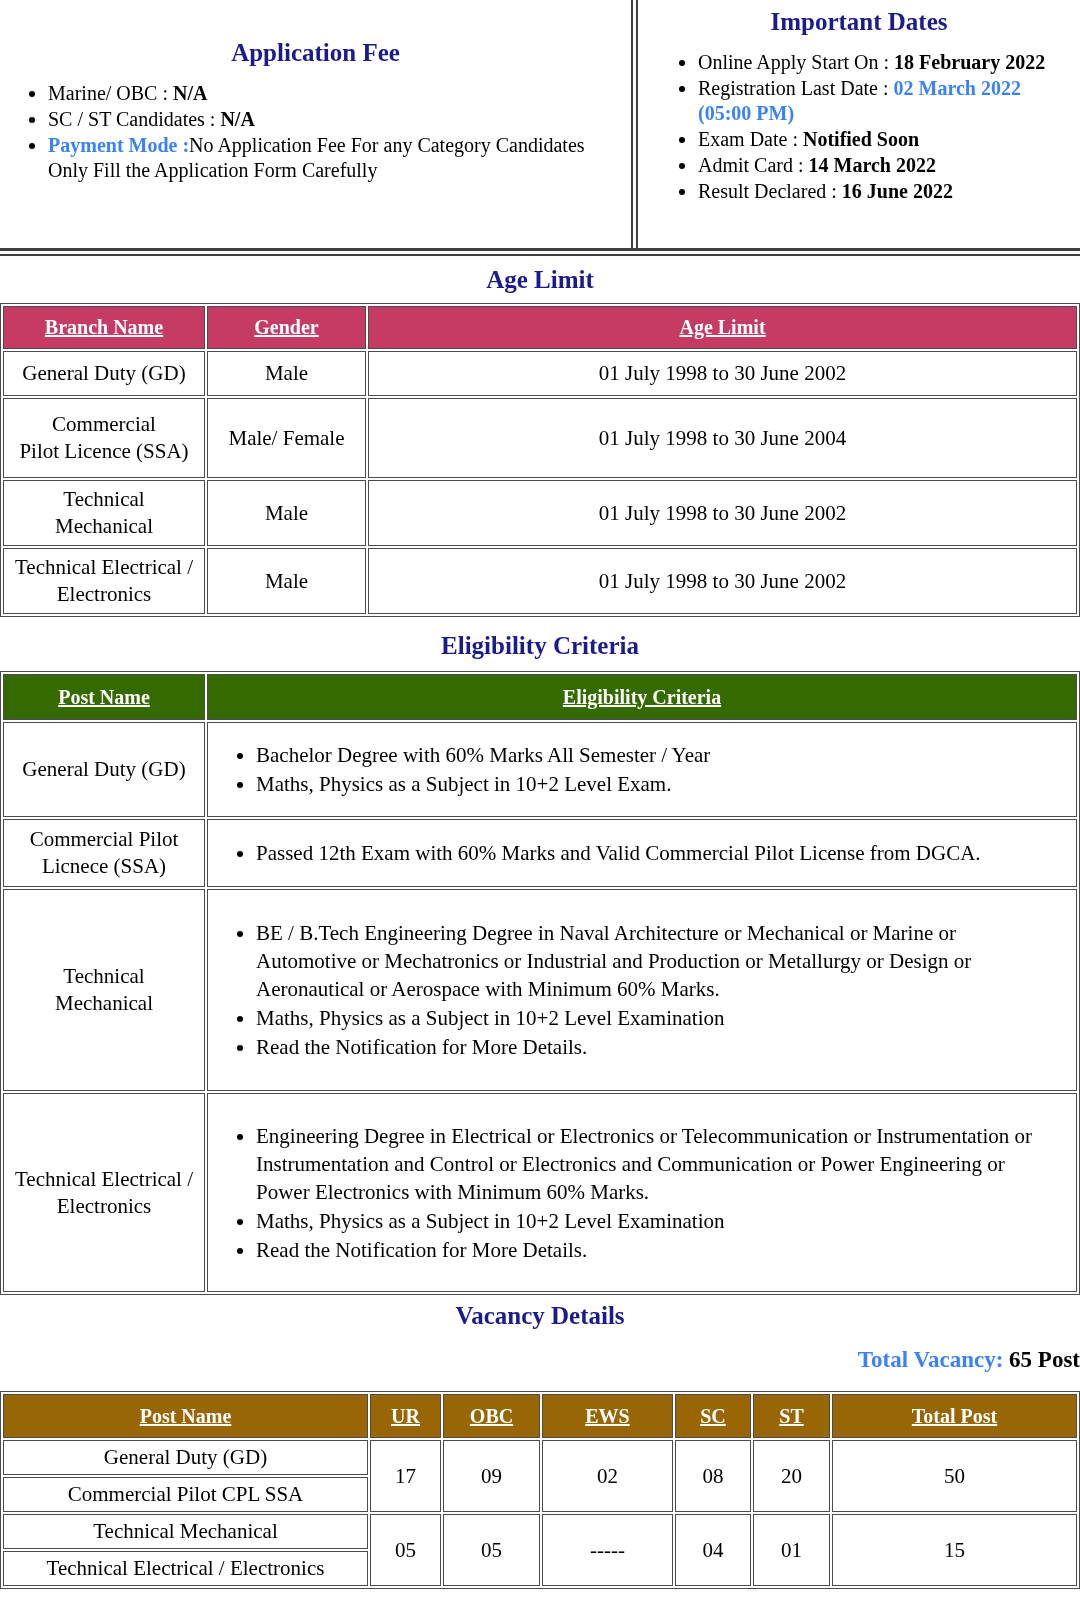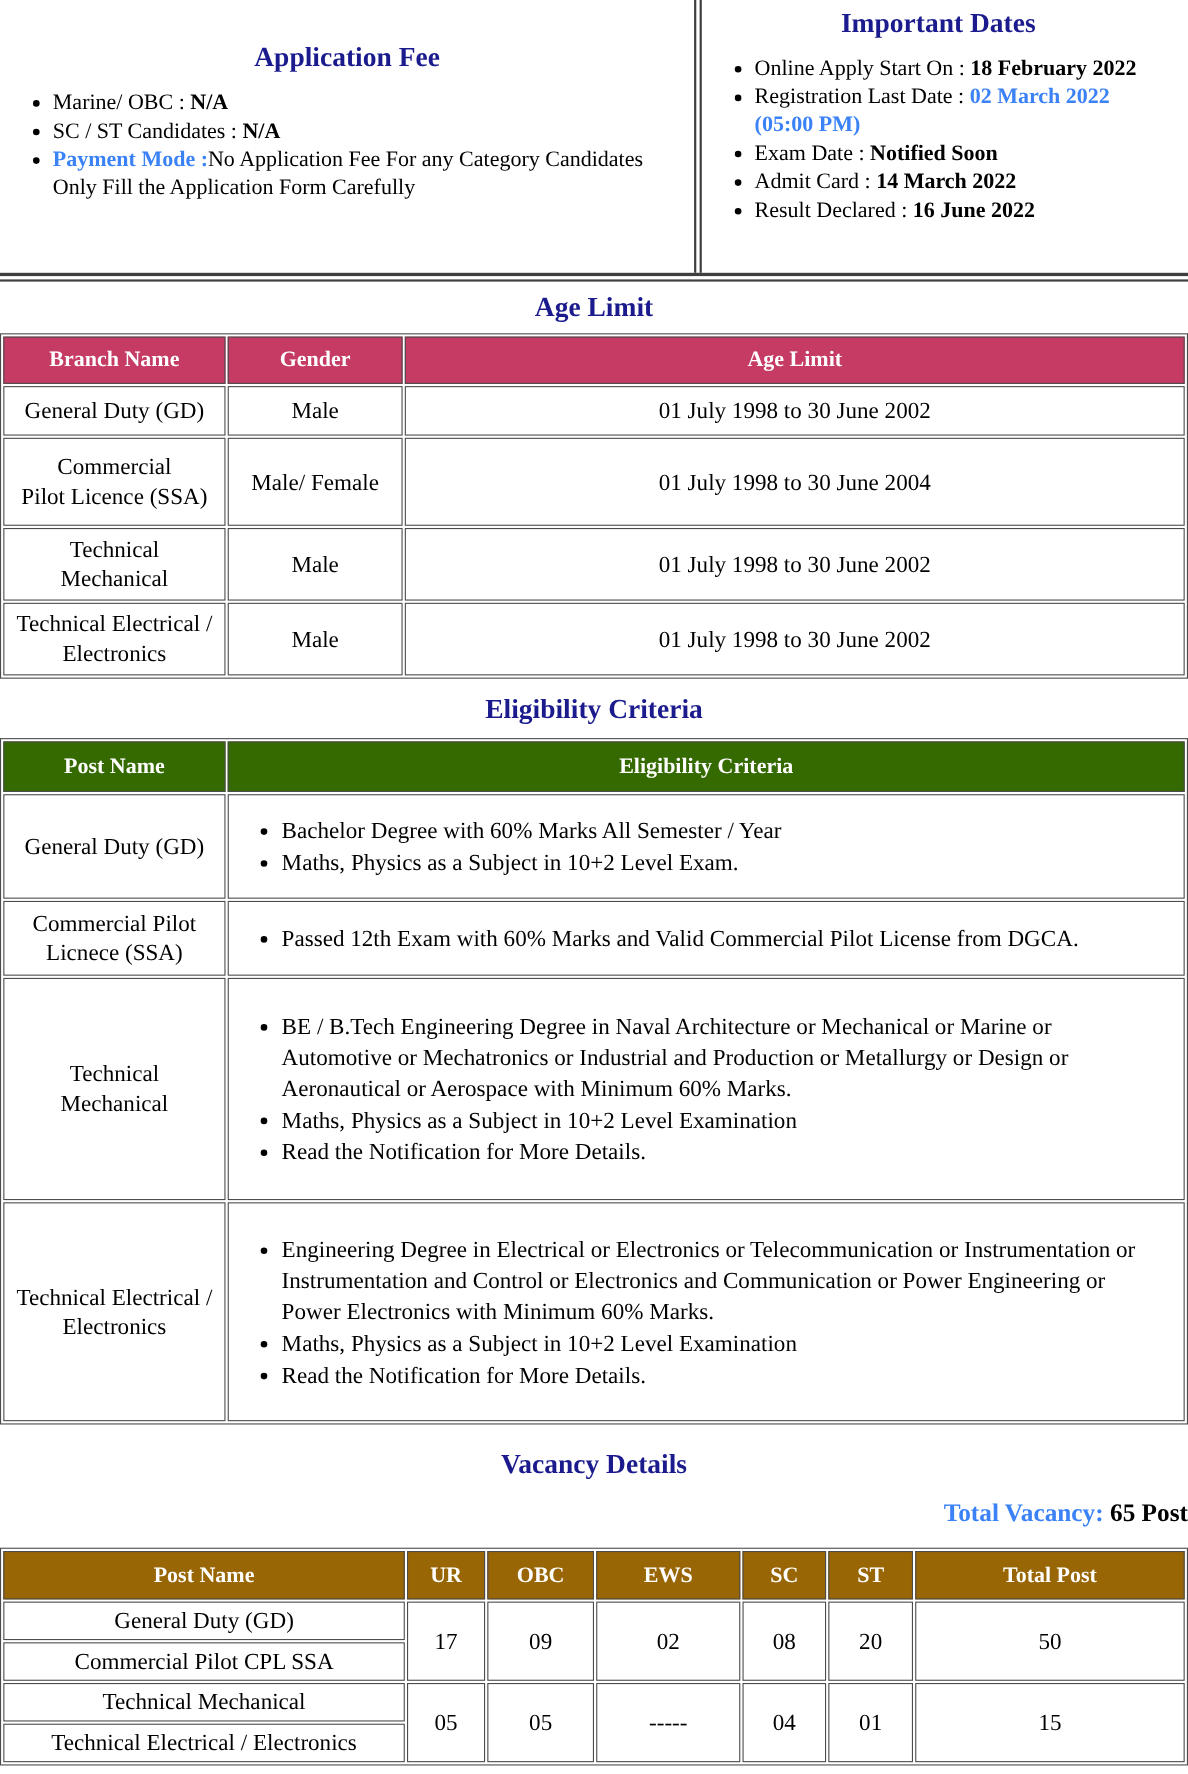--- a/index.html
+++ b/index.html
@@ -8,46 +8,46 @@
     font-family:"Liberation Serif","DejaVu Serif",serif;
     color:#000; font-size:20px;
   }
   b { font-weight:bold; }
   .red { color:#3b82f6; }
 
   
   .top { display:flex; height:248px; width:1080px; align-items:stretch; }
   .fee-col { width:631px; padding-top:38px; }
   .vdivider { width:7px; border-left:2px solid #3f3f3f; border-right:2px solid #3f3f3f; }
-  .dates-col { flex:1; padding-top:7px; padding-right:12px; }
+  .dates-col { flex:1; padding-top:7px; padding-right:12px;padding-left:12px; }
   .col-title { font-size:25px; font-weight:bold; color:#1b1b8e; text-align:center; line-height:30px; }
   .top ul { list-style:disc; margin-top:13px; padding-left:48px; padding-right:6px; }
   .top li { font-size:20px; line-height:25px; margin-bottom:1px; }
 
   .hr-double { height:8px; border-top:3px solid #3f3f3f; border-bottom:2px solid #3f3f3f; width:1080px; }
 
   
   .sec-title { font-size:25px; font-weight:bold; color:#1b1b8e; text-align:center; line-height:30px; }
   #age-title  { margin-top:9px; }
   #elig-title { margin-top:14px; }
-  #vac-title  { margin-top:22px; }
+  #vac-title  { margin-top:6px; }
   .total-line { margin-top:15px; text-align:right; font-size:23px; line-height:28px; font-weight:bold;padding-left:24px; }
 
   
   table {
     width:1080px; table-layout:fixed;
     border-collapse:separate; border-spacing:2px;
     border:1px solid #4c4c4c; background:#fff;
   }
   th, td {
     border:1px solid #4c4c4c;
     text-align:center; vertical-align:middle;
     padding:2px 4px; font-size:21px; overflow:hidden;
   }
-  th { color:#ffffff; font-weight:bold; font-size:20px; }
+  th { color:#ffffff; font-weight:bold; font-size:20px;text-decoration:underline; }
   .age-table  { margin-top:8px; }
   .elig-table { margin-top:10px; }
   .vac-table  { margin-top:17px; }
   .age-head th  { background:#c53b64; }
   .elig-head th { background:#356a00; }
   .vac-head th  { background:#996605; }
 
   .age-table  tr.hd { height:43px; }
   .age-table  tr.r1 { height:45px; }
   .age-table  tr.r2 { height:80px; }

